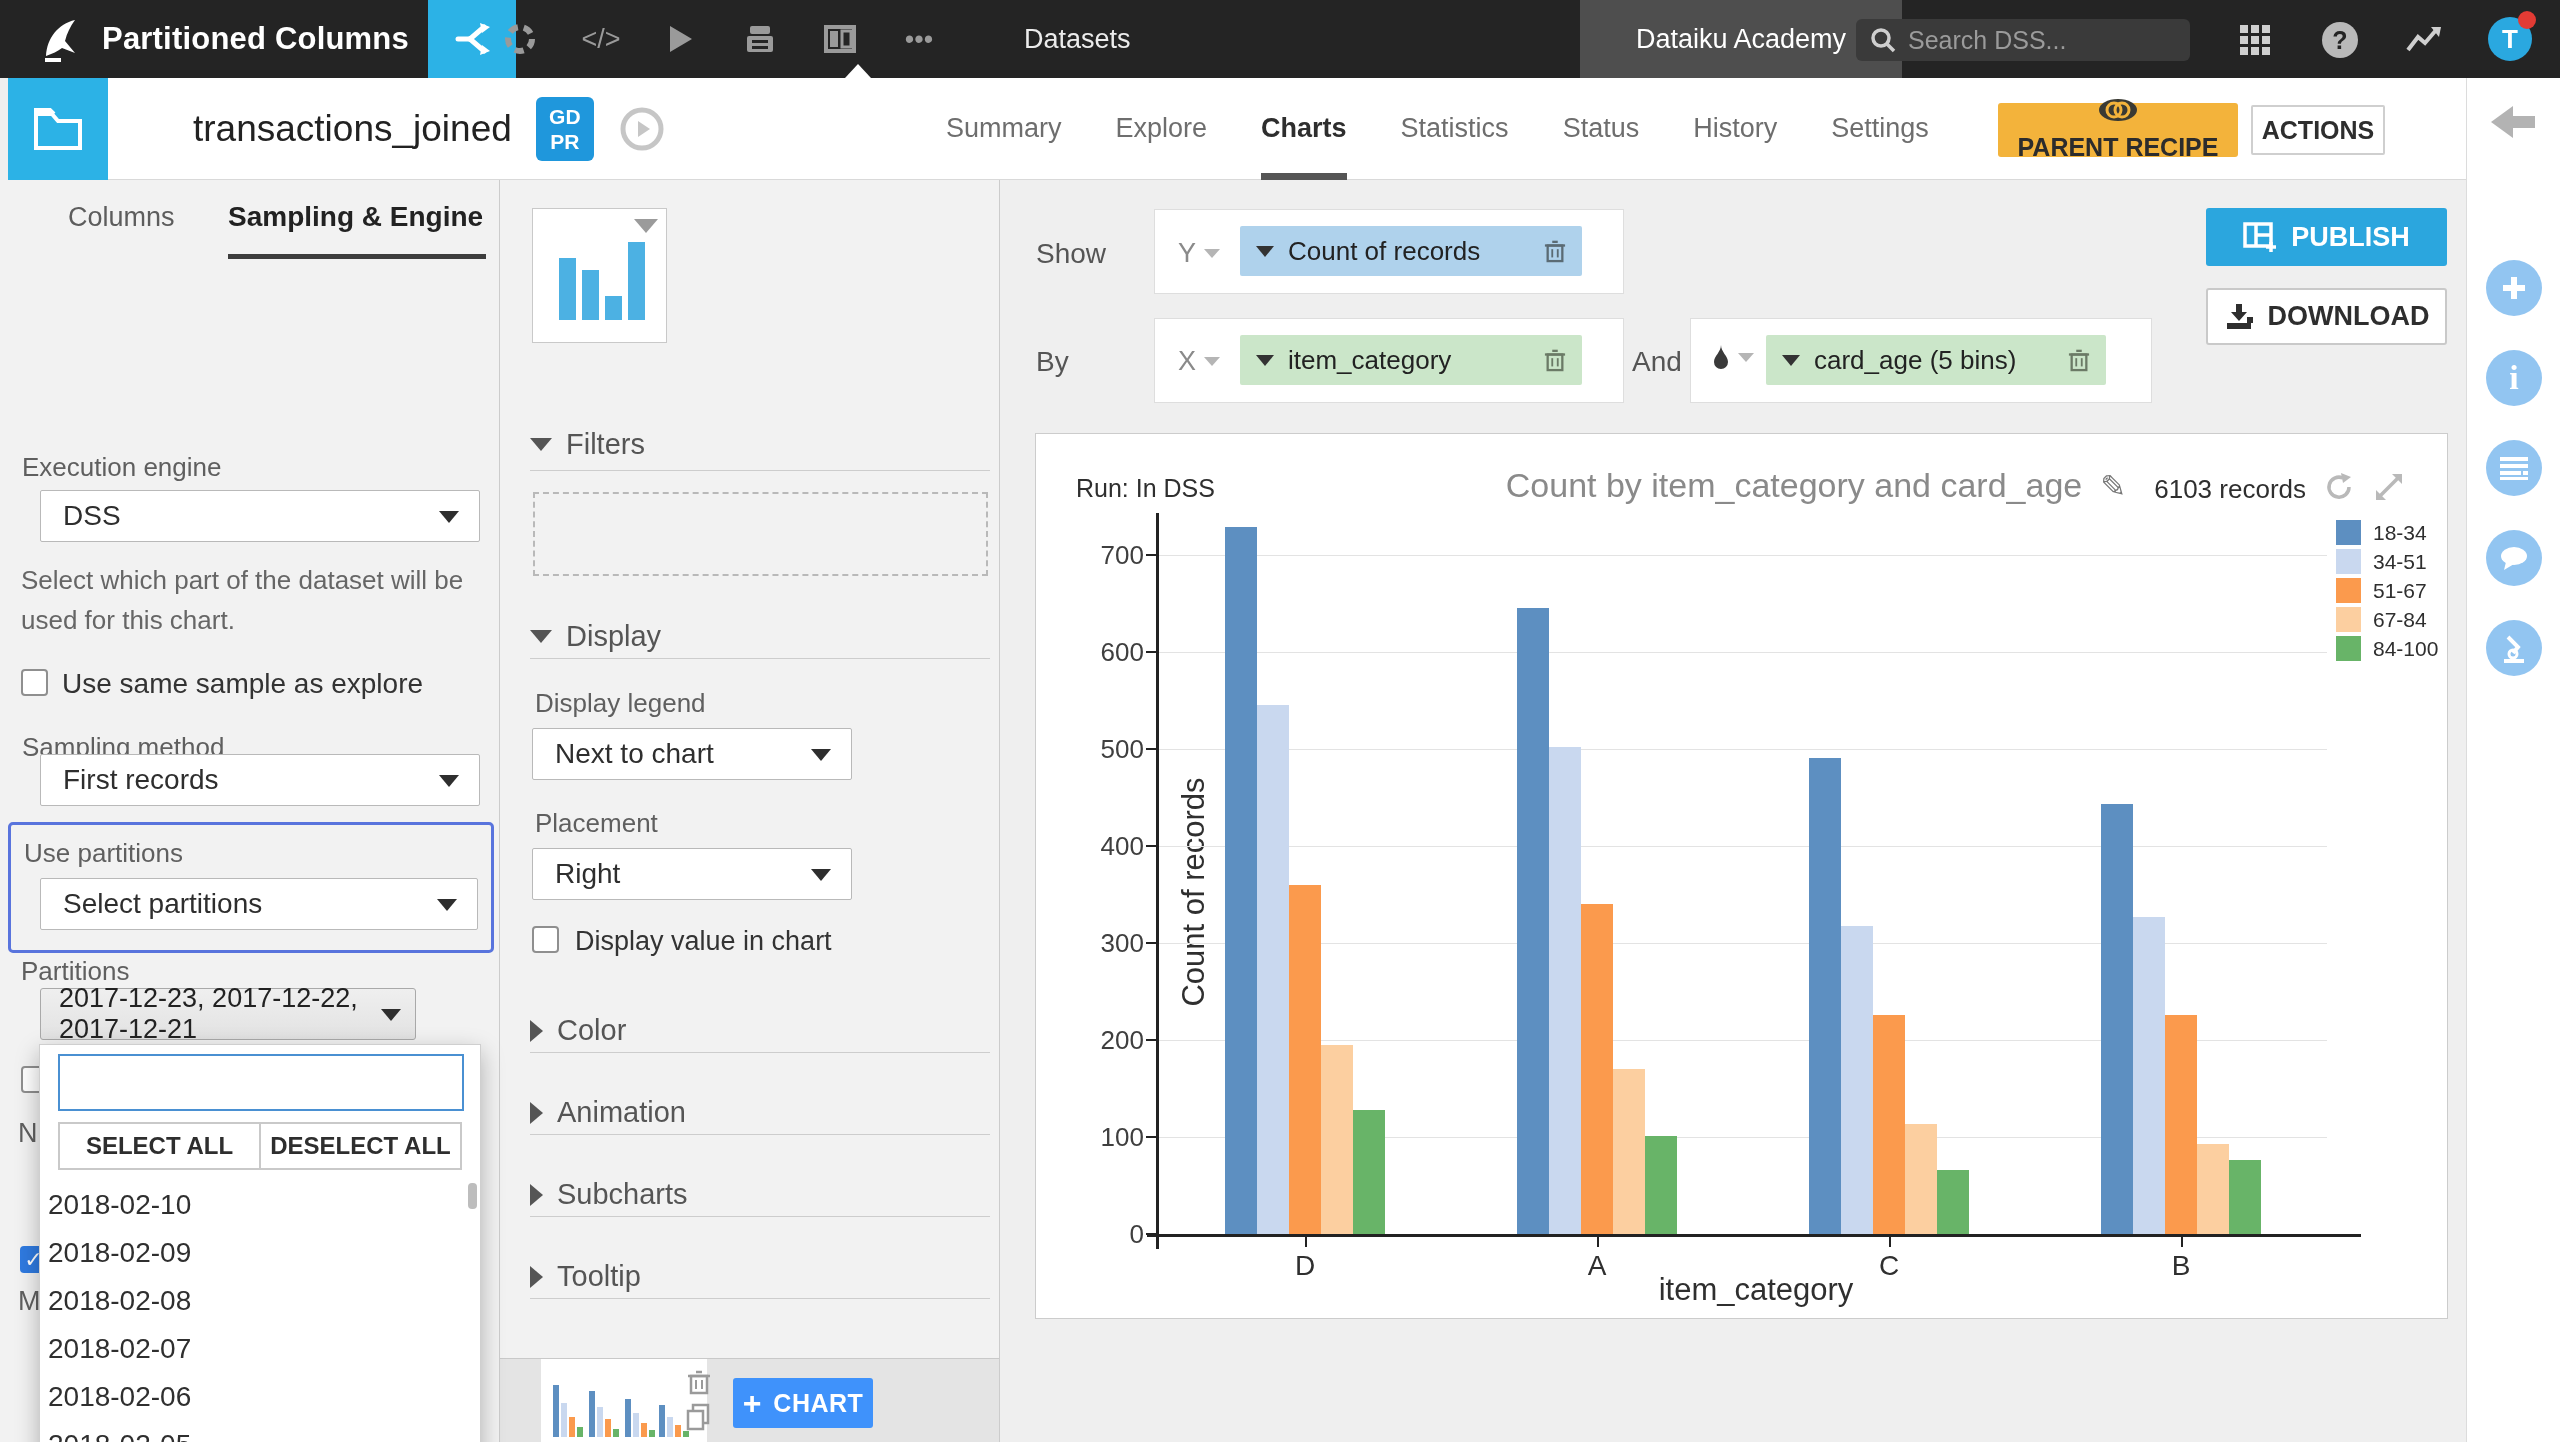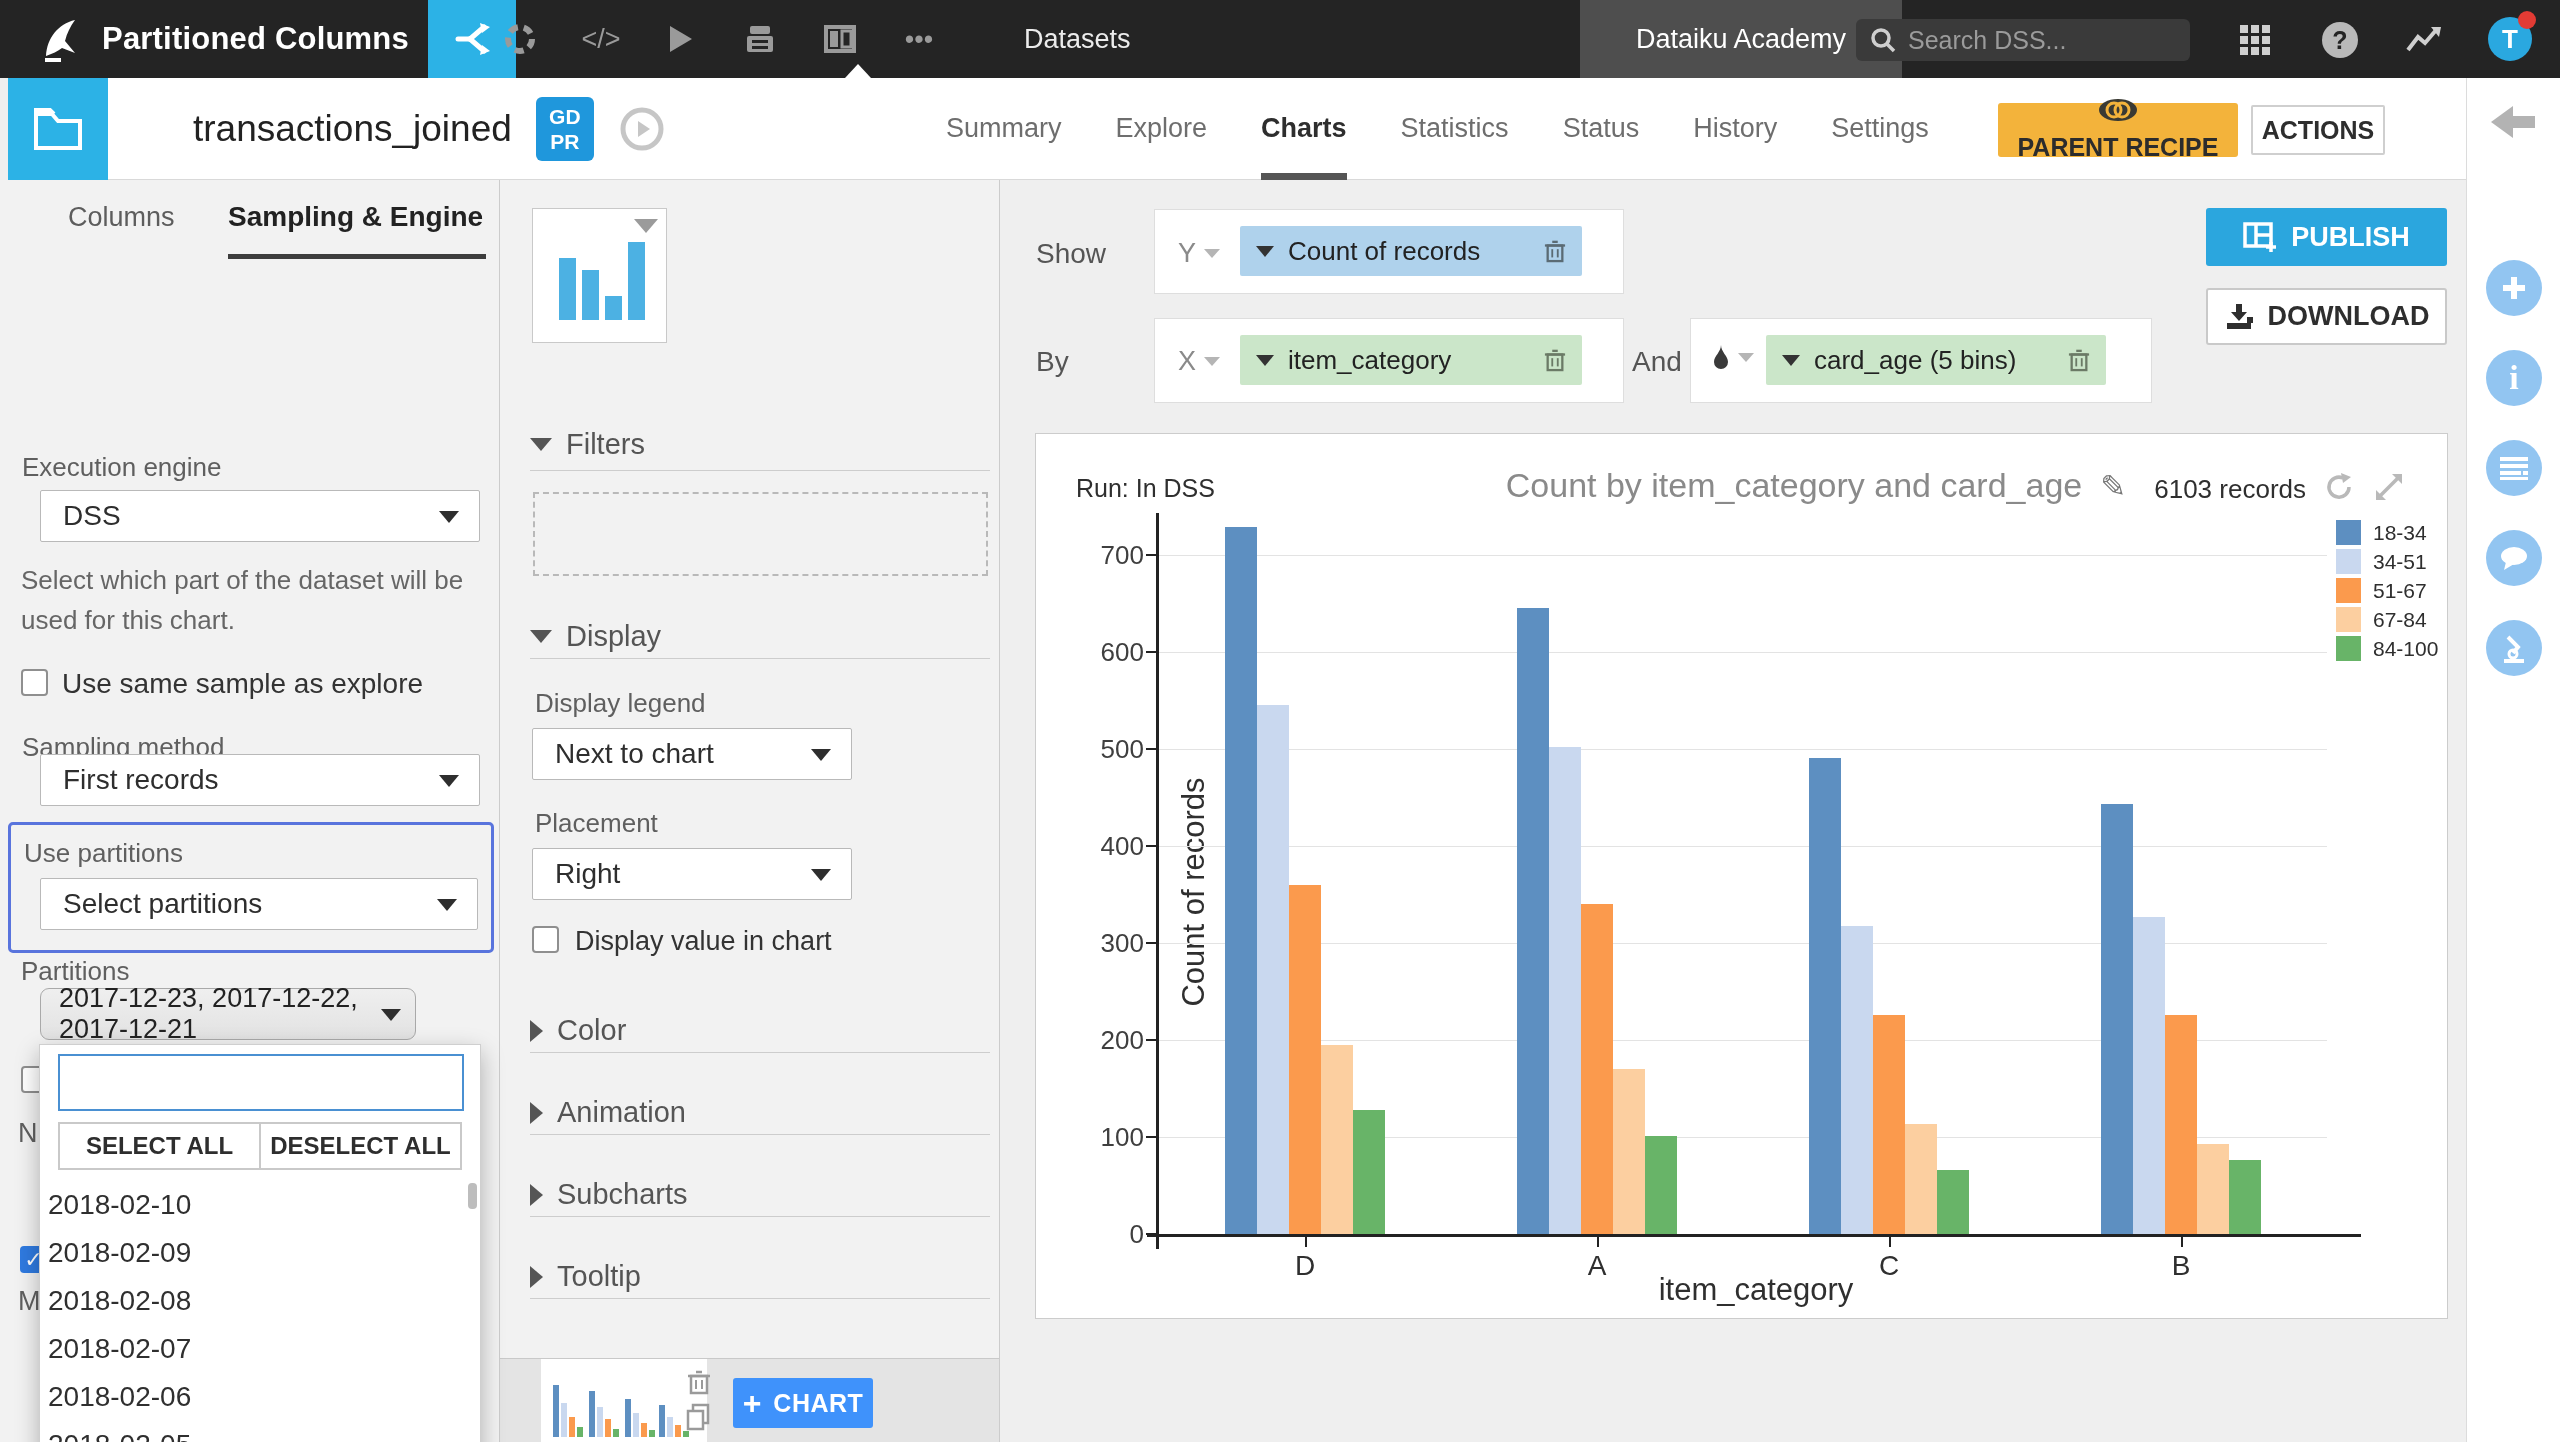--- a/index.html
+++ b/index.html
@@ -84,21 +84,21 @@
                  border-top:12px solid #2e2e2e;}
   .hint{position:absolute;left:21px;top:380px;width:460px;font-size:26px;color:#666;line-height:40px;}
   .cbx{position:absolute;width:27px;height:27px;background:#fff;border:2px solid #8f8f8f;
        border-radius:4px;}
   .cbx.checked{background:#2f7ae0;border-color:#2f7ae0;color:#fff;font-size:22px;font-weight:700;
        display:flex;align-items:center;justify-content:center;}
   .cbx-label{position:absolute;font-size:28px;color:#333;}
   .blue-outline{position:absolute;left:8px;top:642px;width:486px;height:131px;
                 border:3px solid #5974dd;border-radius:5px;}
   .part-btn{position:absolute;left:40px;top:808px;width:376px;height:52px;
-            background:linear-gradient(#efefef,#e2e2e2);border:1px solid #a9a9a9;border-radius:9px;
+            background:linear-gradient(#efefef,#e2e2e2);border:1px solid #a9a9a9;border-radius:3px;
             font-size:27px;color:#222;display:flex;align-items:center;padding-left:18px;}
   .part-btn .caret{position:absolute;right:14px;top:50%;margin-top:-5px;width:0;height:0;
                  border-left:10px solid transparent;border-right:10px solid transparent;
                  border-top:12px solid #2e2e2e;}
   .occluded{position:absolute;font-size:27px;color:#5f5f5f;z-index:5;}
   .pdrop{position:absolute;left:39px;top:864px;width:442px;height:574px;background:#fff;
          border:1px solid #cfcfcf;box-shadow:0 8px 22px rgba(0,0,0,.28);z-index:10;}
   .pdrop-search{position:absolute;left:18px;top:9px;width:406px;height:57px;background:#fff;
                 border:2px solid #4a90d2;font-size:26px;padding:0 10px;outline:none;}
   .pdrop-btns{position:absolute;left:18px;top:77px;width:404px;height:48px;display:flex;

